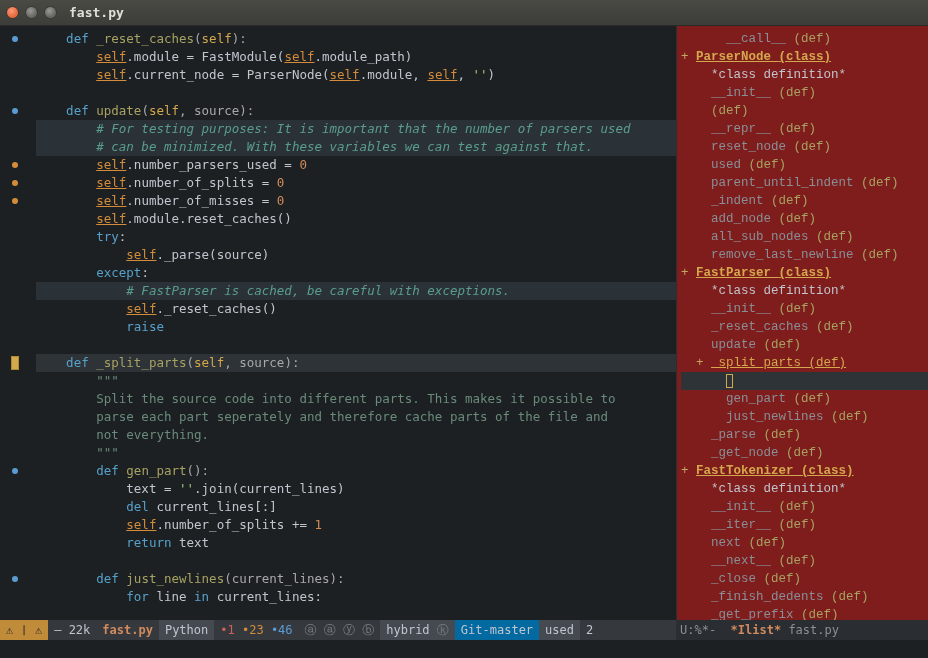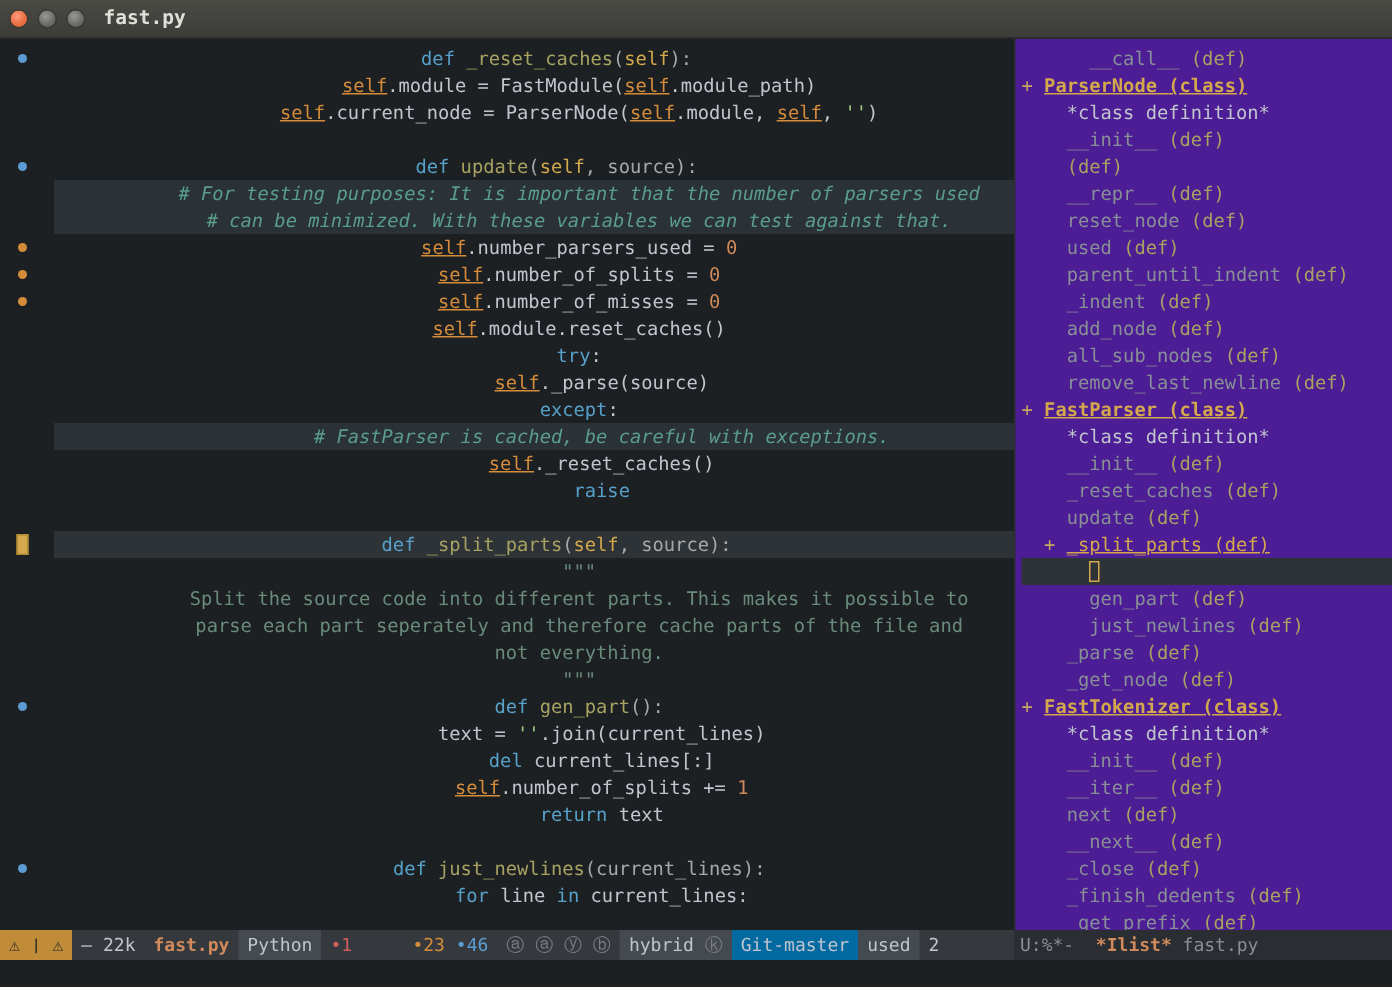--- a/index.html
+++ b/index.html
@@ -62,42 +62,42 @@
   width: 8px; height: 14px;
   background: #d4a84c;
   border: 1px solid #b08a30;
 }
 .code {
   flex: 1;
   padding: 4px 0 0 6px;
   line-height: 18px;
   white-space: pre;
   overflow: hidden;
-  text-align: center;
 }
 .code-line { height: 18px; display: block; }
 .code-line.hl-bg { background: #2a3238; }
 .code-line.hl-cur { background: #2e3338; }
 .kw { color: #57a0c9; }
 .fn { color: #a8a262; }
 .self { color: #d48c3a; text-decoration: underline; }
 .str { color: #a0c980; }
 .num { color: #d08a5c; }
 .cls { color: #d4a84c; }
 .par { color: #a8a8a8; }
 .comment { color: #5a9d8a; font-style: italic; }
 .docstr { color: #6a8a7a; }
 
 .outline {
   flex: 1;
-  background: #4c1d95;
+  background: #7f1d1d;
   border-left: 1px solid #2a2e33;
   padding: 4px 0 0 4px;
   line-height: 18px;
   overflow: hidden;
+  font-family: Liberation Mono, monospace;
 }
 .ol-row { height: 18px; display: flex; align-items: center; white-space: pre; }
 .ol-row.hl { background: #2e3338; }
 .ol-cursor { width: 7px; height: 14px; border: 1px solid #d4a84c; margin-right: 2px; }
 .ol-plus { color: #c4a860; }
 .ol-class { color: #d4a84c; text-decoration: underline; font-weight: bold; }
 .ol-paren { color: #a8a262; }
 .ol-def { color: #898f96; }
 .ol-cur-fn { color: #d4a84c; text-decoration: underline; }
 .ol-star { color: #c0c5ce; }
@@ -120,21 +120,21 @@
   display: flex;
   align-items: center;
   color: #8a8f96;
   padding-left: 4px;
 }
 .ml-seg { padding: 0 6px; height: 100%; display: flex; align-items: center; }
 .ml-warn { background: #c18c3a; color: #1c2023; font-weight: bold; }
 .ml-file { color: #d08a5c; font-weight: bold; }
 .ml-mode { background: #454a50; }
 .fc-red { color: #d0605c; }
-.fc-orange { color: #d48c3a; margin-left: 33px; }
+.fc-orange { color: #d48c3a; }
 .fc-blue { color: #5c9bd1; }
 .fc-gray { color: #7a7e83; }
 .ml-git { background: #0369a1; }
 .minibuf { height: 18px; background: #1c2023; }
 </style>
 </head>
 <body>
 
 <div class="titlebar">
   <div class="win-btns">

